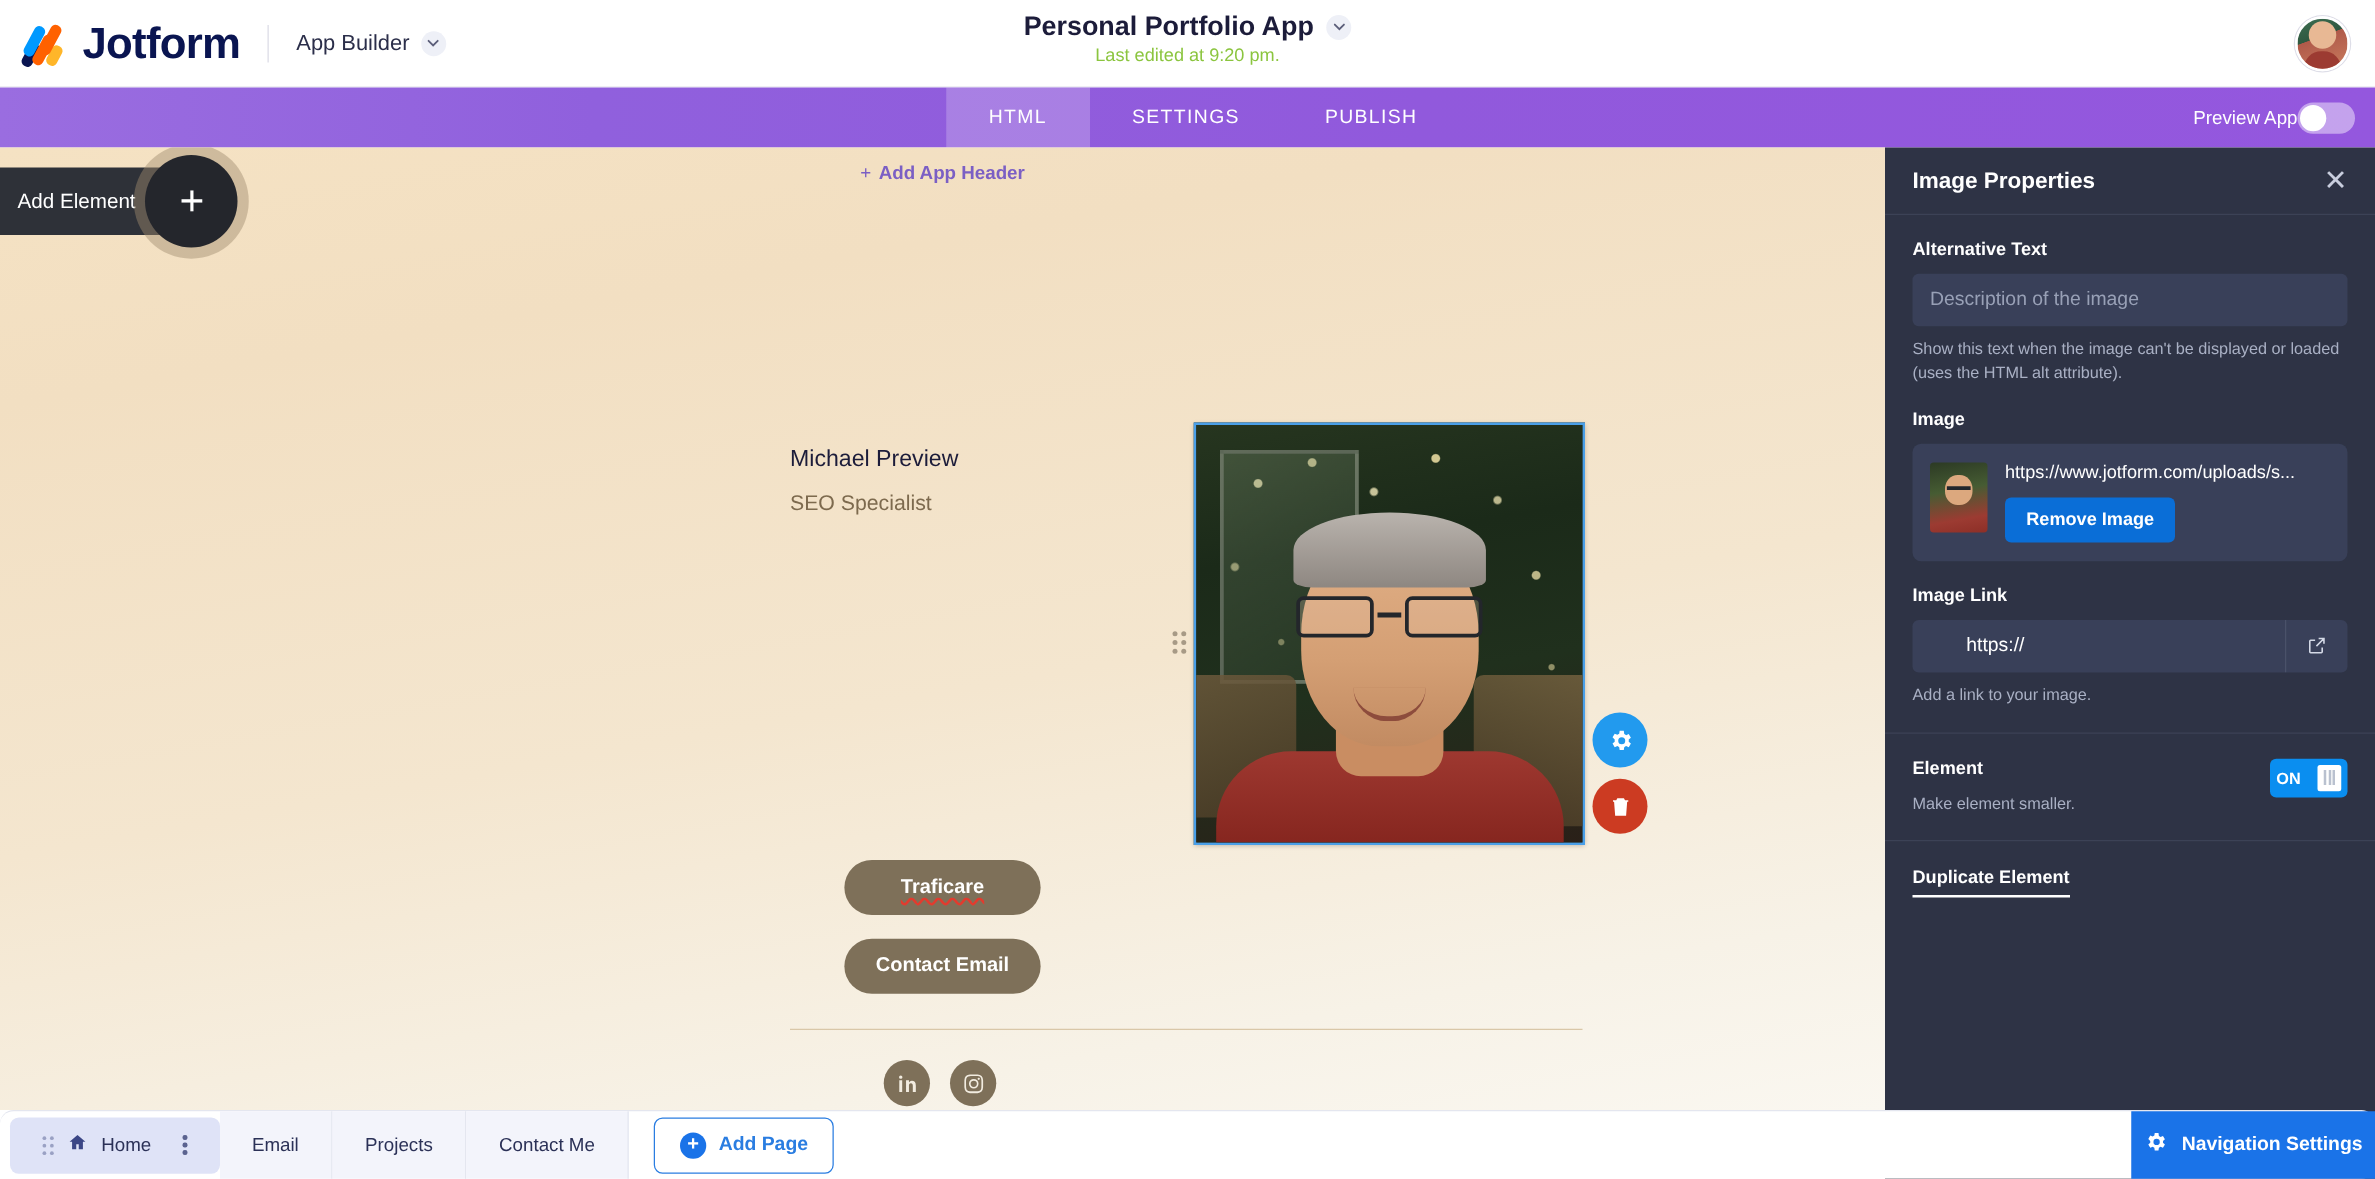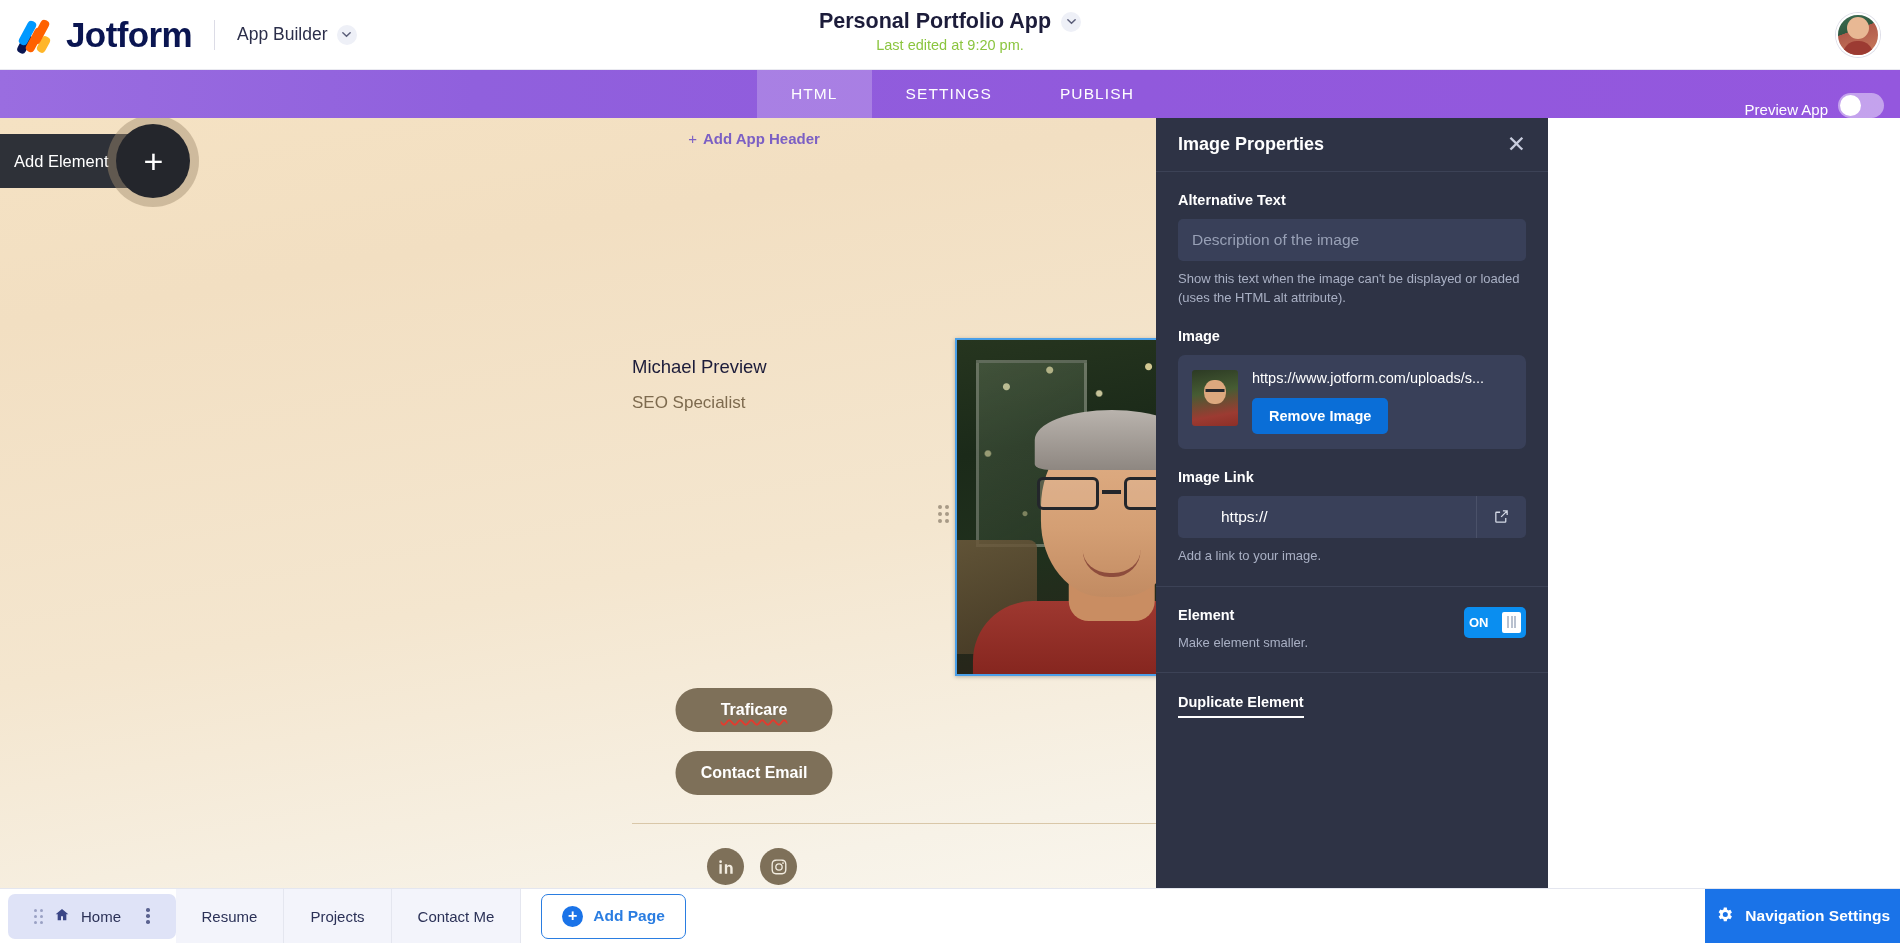--- a/index.html
+++ b/index.html
@@ -1,21 +1,21 @@
 <!DOCTYPE html>
 <html><head>
 <meta charset="utf-8">
 <style>
   * { box-sizing: border-box; margin: 0; padding: 0; }
   html, body {
     width: 1900px; height: 943px;
     font-family: "Liberation Sans", sans-serif;
     overflow: hidden; background: #fff;
   }
-  .app { position: relative; width: 1548px; height: 943px; }
+  .app { position: relative; width: 1900px; height: 943px; }
 
   
   .topbar {
     position: absolute; top: 0; left: 0; width: 1900px; height: 70px;
     background: #fff; border-bottom: 1px solid #e9e9f0;
     display: flex; align-items: center;
   }
   .logo-wrap { display: flex; align-items: center; padding-left: 18px; }
   .logo-mark { width: 40px; height: 34px; position: relative; margin-right: 8px; }
   .logo-mark i {
@@ -71,21 +71,21 @@
   }
   .ptab {
     display: flex; align-items: center; justify-content: center;
     padding: 0 34px; color: #ffffff; font-size: 15.5px; letter-spacing: 1.1px;
     font-weight: 500; cursor: pointer;
   }
   .ptab.active { background: rgba(255,255,255,0.22); }
   .ptabs-wrap { position: absolute; left: 757px; top: 0; bottom: 0; display: flex; }
   .preview-wrap {
     position: absolute; right: 16px; top: 0; bottom: 0;
-    display: flex; align-items: flex-end; gap: 10px;
+    display: flex; align-items: center; 
   }
   .preview-label { color: #fff; font-size: 15px; }
   .switch {
     width: 46px; height: 25px; border-radius: 13px; background: rgba(255,255,255,0.45);
     position: relative; cursor: pointer;
   }
   .switch .knob {
     position: absolute; left: 2px; top: 2px; width: 21px; height: 21px;
     border-radius: 50%; background: #fff;
   }
@@ -305,21 +305,21 @@
   }
   .toggle-on .knob2 i { width: 2px; height: 12px; background: #b9c1cf; display: block; }
   .dup-link {
     font-size: 14.5px; font-weight: bold; color: #fff; cursor: pointer;
     border-bottom: 2px solid #fff; display: inline-block; padding-bottom: 6px;
   }
 
   
   .bottombar {
     position: absolute; bottom: 0; left: 0; width: 1900px; height: 55px;
-    background: #fff; border-top: 1px solid #e4e6ef; display: flex; align-items: center;
+    background: #fff; border-top: 1px solid #e4e6ef; display: flex; align-items: center; border-radius: 11px;
   }
   .pagetabs { display: flex; align-items: stretch; height: 55px; }
   .ptab2 {
     display: flex; align-items: center; gap: 11px;
     padding: 0 26px; background: #f3f4fb; border-right: 1px solid #e4e6ef;
     font-size: 15px; color: #2b3157; cursor: pointer; font-weight: 500;
   }
   .ptab2.active { background: #dfe3f7; border-radius: 7px; margin: 5px 0 5px 8px; border-right: none; }
   .grip { display: grid; grid-template-columns: 3px 3px; grid-gap: 3px; }
   .grip i { width: 3px; height: 3px; background: #9aa1c4; border-radius: 50%; display: block; }
@@ -557,21 +557,21 @@
             </svg>
         </span>
         <span>Home</span>
         <span class="kebab">
             <i></i>
             <i></i>
             <i></i>
           </span>
       </div>
       <div class="ptab2">
-        <span>Resume</span>
+        <span>Email</span>
       </div>
       <div class="ptab2">
         <span>Projects</span>
       </div>
       <div class="ptab2">
         <span>Contact Me</span>
       </div>
     </div>
     <div class="addpage">
       <span class="plus-circ">+</span>

